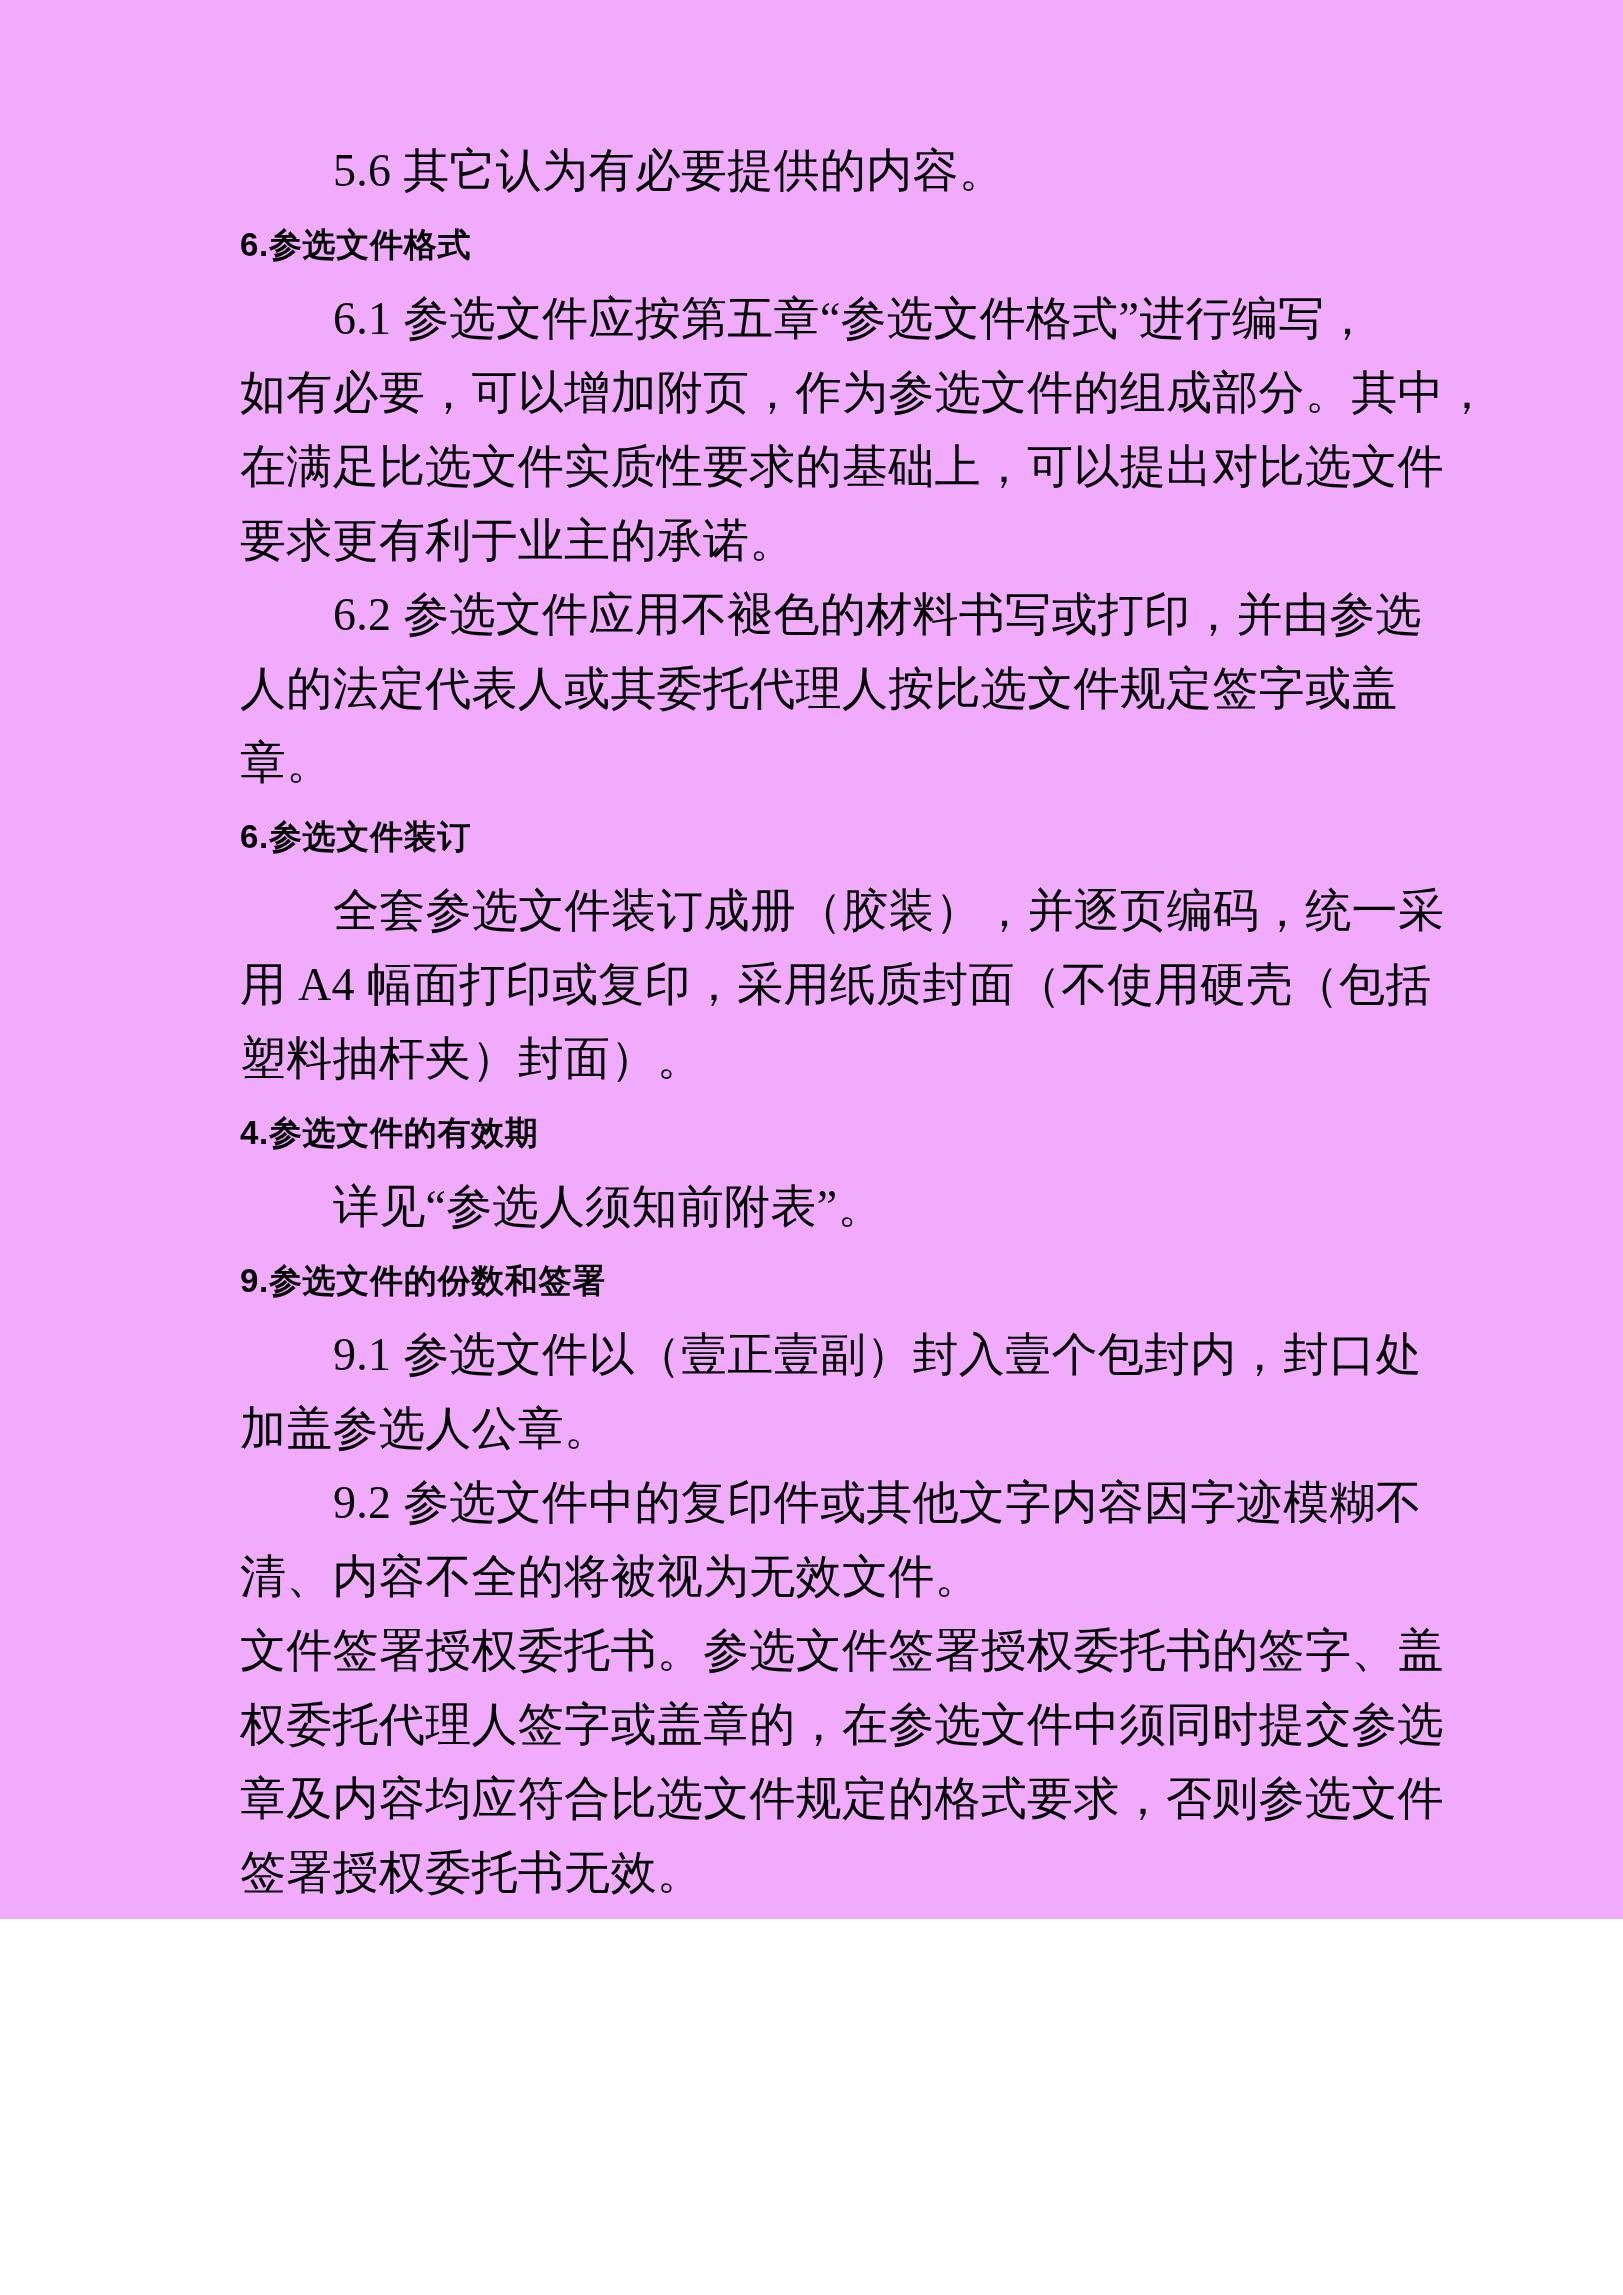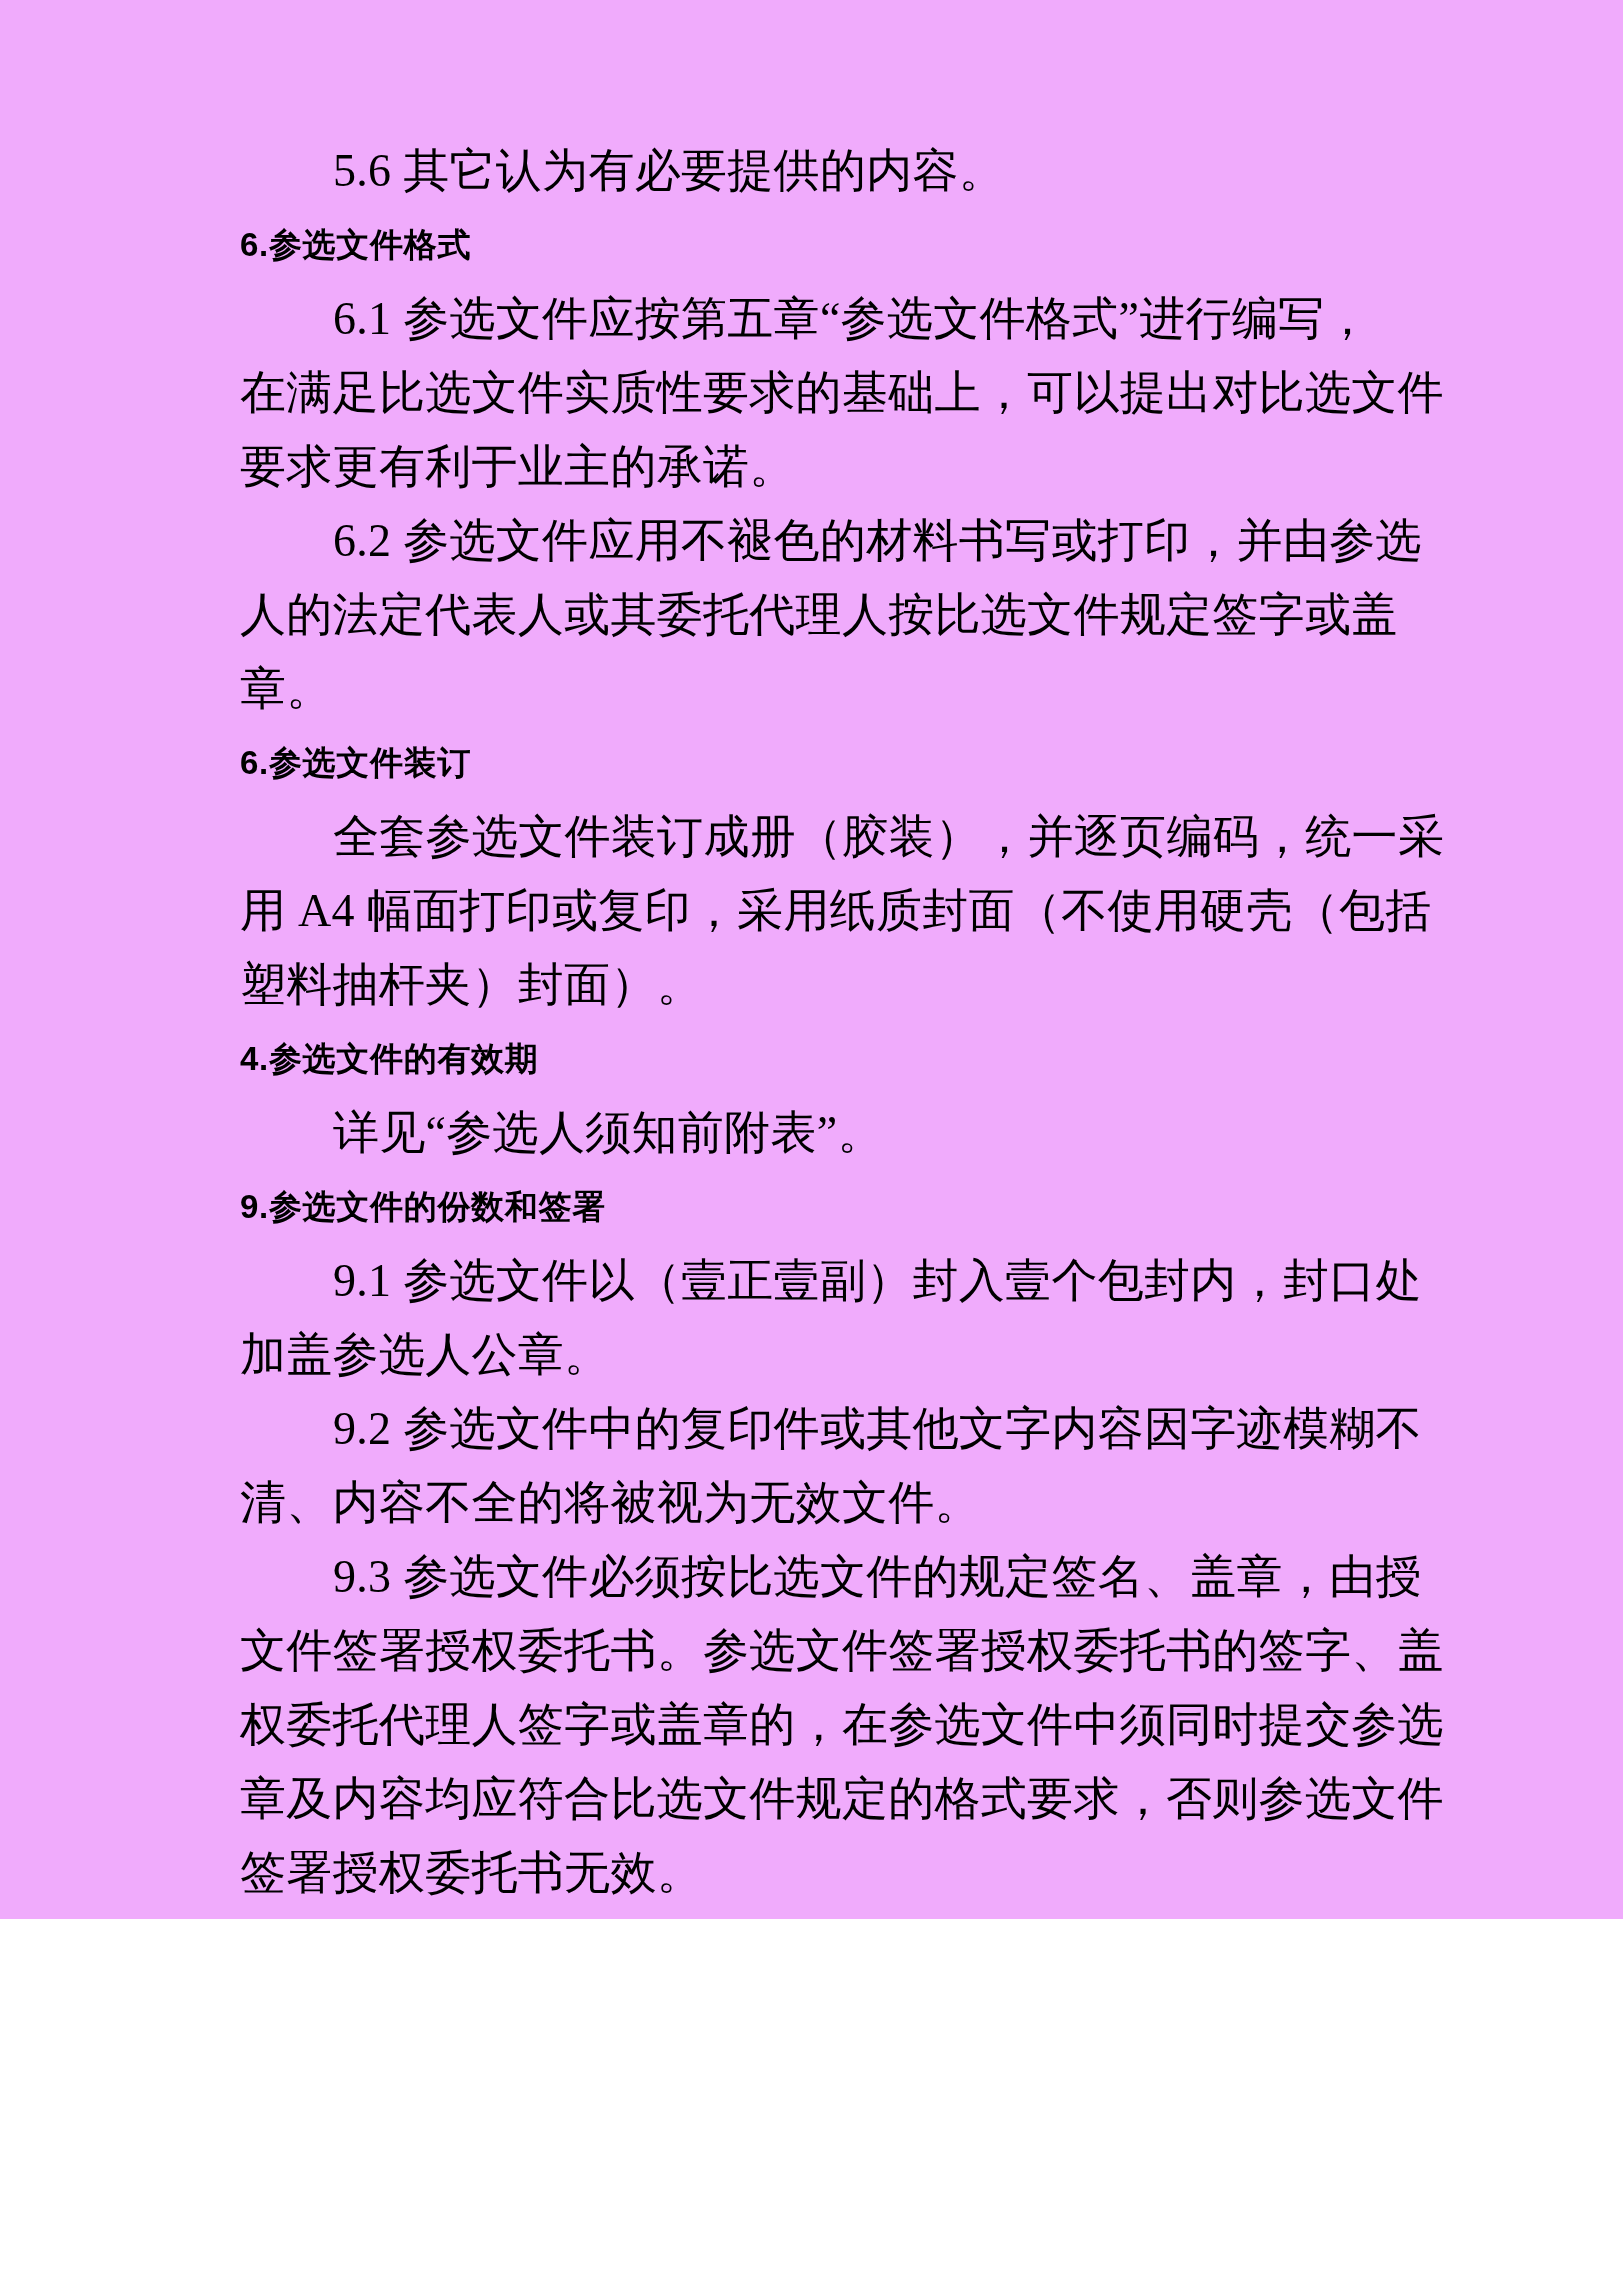--- a/index.html
+++ b/index.html
@@ -67,20 +67,21 @@
   <div class="content">
 
   <div class="para">
         <div class="tline indent">5.6 其它认为有必要提供的内容。</div>
       </div>
       <div class="para">
         <div class="heading">6.参选文件格式</div>
       </div>
       <div class="para">
         <div class="tline indent">6.1 参选文件应按第五章“参选文件格式”进行编写，</div>
+        <div class="tline">如有必要，可以增加附页，作为参选文件的组成部分。其中，</div>
         <div class="tline">在满足比选文件实质性要求的基础上，可以提出对比选文件</div>
         <div class="tline">要求更有利于业主的承诺。</div>
       </div>
       <div class="para">
         <div class="tline indent">6.2 参选文件应用不褪色的材料书写或打印，并由参选</div>
         <div class="tline">人的法定代表人或其委托代理人按比选文件规定签字或盖</div>
         <div class="tline">章。</div>
       </div>
       <div class="para">
         <div class="heading">6.参选文件装订</div>
@@ -101,21 +102,20 @@
       </div>
       <div class="para">
         <div class="tline indent">9.1 参选文件以（壹正壹副）封入壹个包封内，封口处</div>
         <div class="tline">加盖参选人公章。</div>
       </div>
       <div class="para">
         <div class="tline indent">9.2 参选文件中的复印件或其他文字内容因字迹模糊不</div>
         <div class="tline">清、内容不全的将被视为无效文件。</div>
       </div>
       <div class="para">
-        <div class="tline indent">9.3 参选文件必须按比选文件的规定签名、盖章，由授</div>
         <div class="tline">文件签署授权委托书。参选文件签署授权委托书的签字、盖</div>
         <div class="tline">权委托代理人签字或盖章的，在参选文件中须同时提交参选</div>
         <div class="tline">章及内容均应符合比选文件规定的格式要求，否则参选文件</div>
         <div class="tline">签署授权委托书无效。</div>
       </div>
     </div>
 
   <div class="page-number">8</div>
 
 </div>

